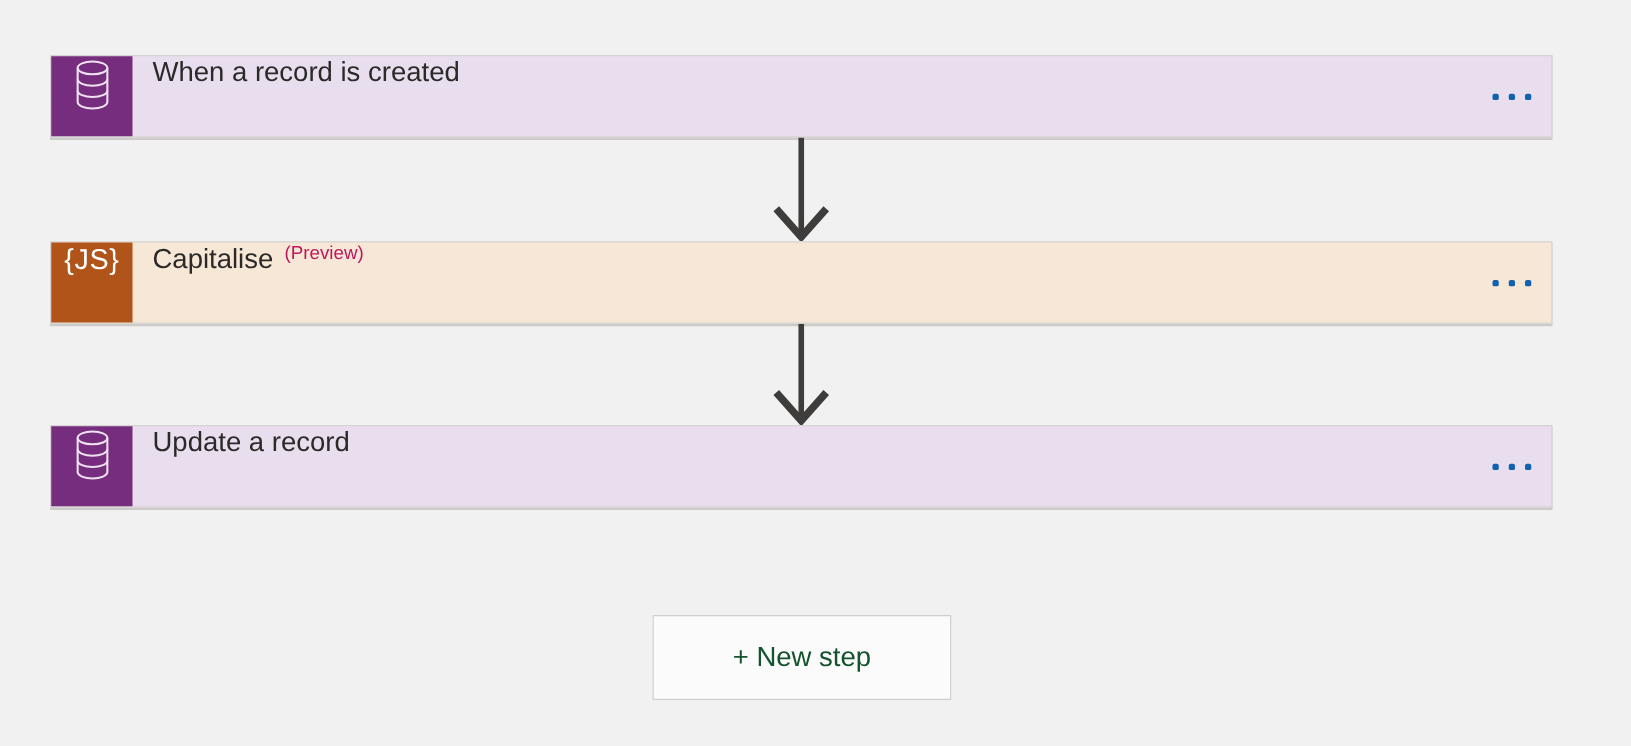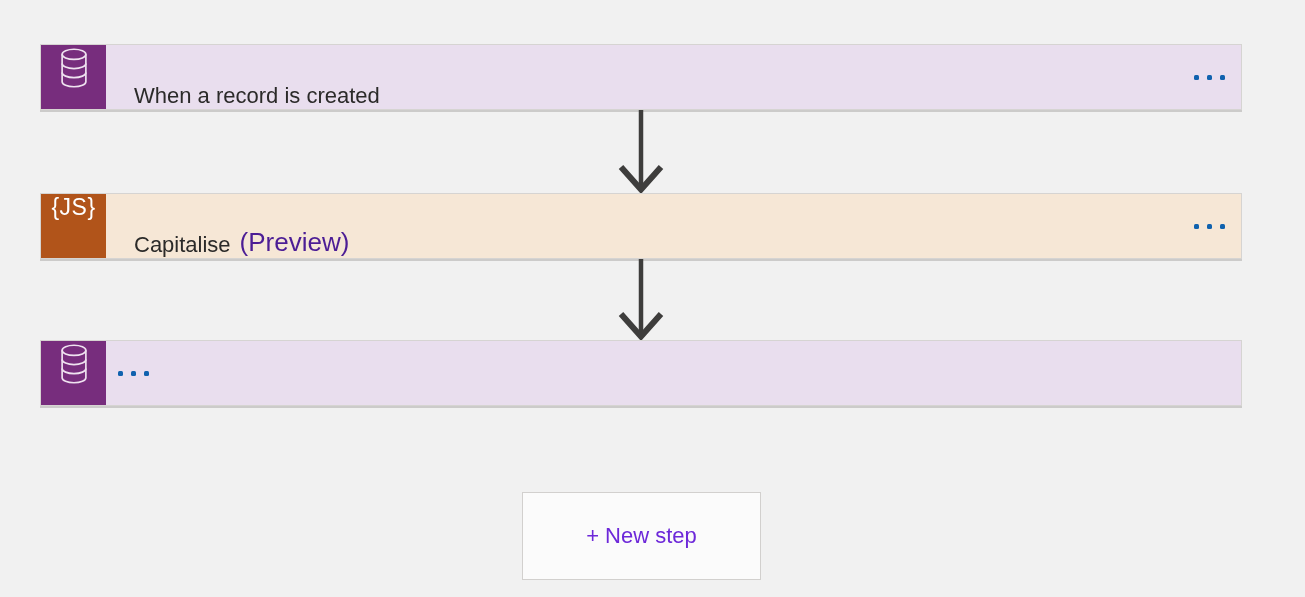--- a/index.html
+++ b/index.html
@@ -40,35 +40,34 @@
   .js-glyph {
     color: #ffffff;
     font-size: 23px;
     letter-spacing: 0.5px;
     font-weight: 400;
   }
 
   .card-body {
     flex: 1 1 auto;
     display: flex;
-    align-items: flex-end;
-    padding-left: 28px;
+    align-items: flex-start;
+    padding-left: 16px;
     min-width: 0;
   }
   .card-title {
     font-size: 22px;
     color: #2b2a29;
     white-space: nowrap;
   }
   .card-subtitle {
-    font-size: 26px;
-    color: #4c1d95;
+    font-size: 15px;
+    color: #be185d;
     margin-left: 9px;
     white-space: nowrap;
-    margin-top: 10px;
   }
 
   .menu-btn {
     flex: 0 0 auto;
     align-self: stretch;
     background: transparent;
     border: none;
     display: flex;
     align-items: center;
     padding: 0 16px 0 12px;
@@ -90,24 +89,24 @@
   .arrow-1 { top: 110px; height: 83px; }
   .arrow-2 { top: 259px; height: 81px; }
   .arrow svg { width: 100%; height: 100%; display: block; }
 
   
   .new-step {
     position: absolute;
     left: 522px;
     top: 492px;
     width: 239px;
-    height: 88px;
+    height: 68px;
     background: #fbfbfb;
     border: 1px solid #d2d0ce;
-    color: #6d28d9;
+    color: #14532d;
     font-size: 22px;
     font-family: "Liberation Sans", sans-serif;
     display: flex;
     align-items: center;
     justify-content: center;
     cursor: pointer;
   }
 </style>
 </head>
 <body>
@@ -169,20 +168,24 @@
 
   <div class="card card-3">
     <div class="icon-tile tile-purple">
       <svg width="38" height="46" viewBox="0 0 32 36" fill="none">
         <ellipse cx="16" cy="6.5" rx="10" ry="4.3" stroke="#efe2f0" stroke-width="1.4"></ellipse>
         <path d="M6 6.5 V29.5 A10 4.3 0 0 0 26 29.5 V6.5" stroke="#efe2f0" stroke-width="1.4"></path>
         <path d="M6 14.2 A10 4.3 0 0 0 26 14.2" stroke="#efe2f0" stroke-width="1.4"></path>
         <path d="M6 21.8 A10 4.3 0 0 0 26 21.8" stroke="#efe2f0" stroke-width="1.4"></path>
       </svg>
     </div>
+    <div class="card-body">
+      <span class="card-title">Update a record</span>
+      <span class="card-subtitle"></span>
+    </div>
     <button class="menu-btn">
       <span class="dots">
         <span class="dot"></span>
           <span class="dot"></span>
           <span class="dot"></span>
       </span>
     </button>
   </div>
 
   <button class="new-step">+ New step</button>

